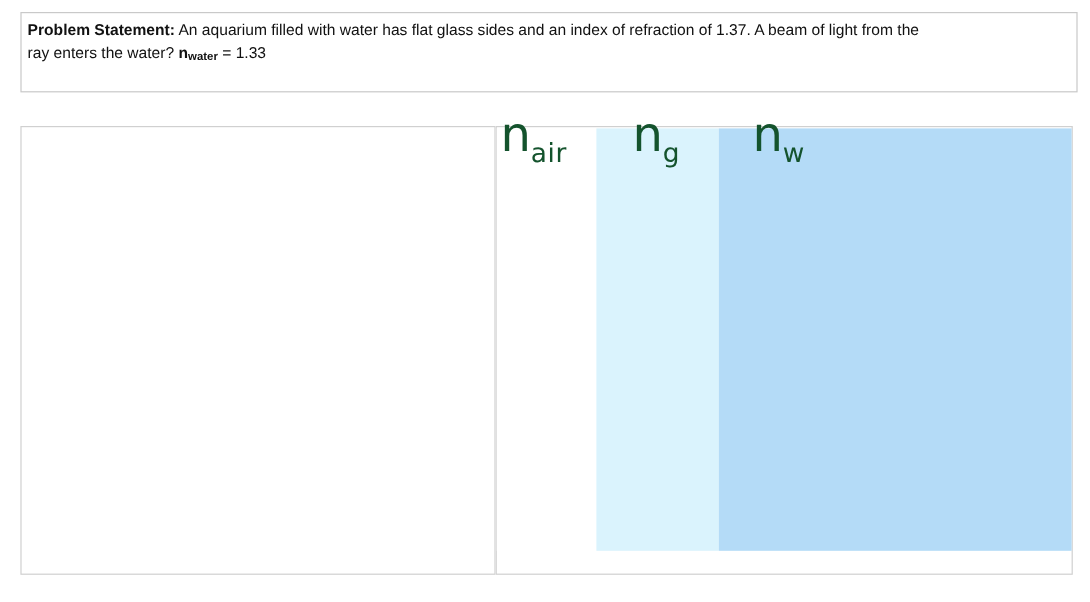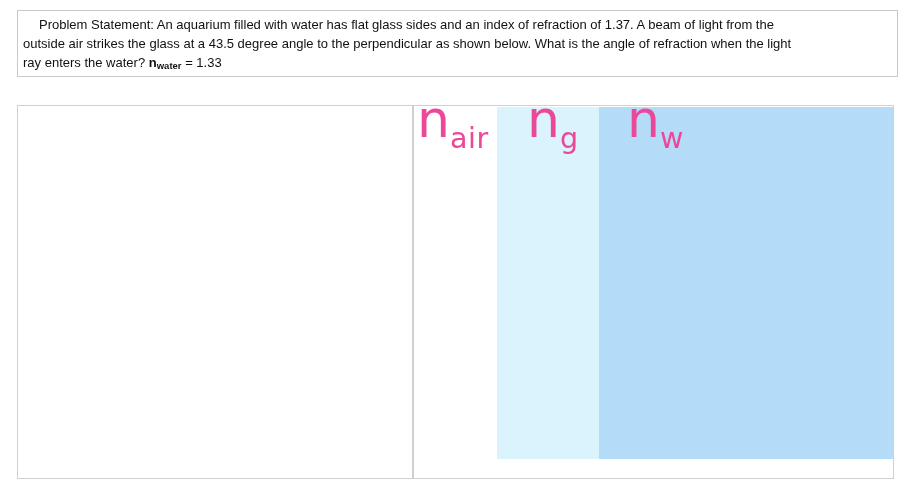--- a/index.html
+++ b/index.html
@@ -29,22 +29,21 @@
     background: #ffffff;
     padding: 4px 6px 0 5px;
     font-size: 13px;
     line-height: 19px;
   }
   .pline {
     white-space: nowrap;
     overflow: hidden;
   }
   .ptitle {
-    font-weight: normal;
-    margin-left: 16px;
+    font-weight: bold;
   }
   .n-bold {
     font-weight: bold;
   }
   .nsub-small {
     font-weight: bold;
     font-size: 9.5px;
     vertical-align: -2px;
   }
 
@@ -89,42 +88,41 @@
   }
   .region-water {
     left: 185px;
     width: 294px;
   }
 
   .medium-label {
     position: absolute;
     top: -13px;
     font-family: "DejaVu Sans", sans-serif;
-    font-size: 52px;
+    font-size: 40px;
     line-height: 1;
-    color: #ec4899;
+    color: #14532d;
     white-space: nowrap;
   }
   .medium-label .sub {
     font-size: 0.55em;
     vertical-align: sub;
     letter-spacing: 0.5px;
   }
   .label-air   { left: 3px;   }
   .label-glass { left: 113px; }
   .label-water { left: 213px; }
 </style>
 </head>
 <body>
 
 <div class="page">
 
   <div class="problem-box">
     <div class="pline"><span class="ptitle">Problem Statement:</span><span> An aquarium filled with water has flat glass sides and an index of refraction of 1.37.  A beam of light from the</span></div>
-    <div class="pline"><span>outside air strikes the glass at a 43.5 degree angle to the perpendicular as shown below.  What is the angle of refraction when the light</span></div>
     <div class="pline"><span>ray enters the water?</span>&nbsp;<span class="n-bold">n</span><span class="nsub-small">water</span>
       <span>= 1.33</span></div>
   </div>
 
   <div class="lower-row">
 
     <div class="work-cell"></div>
 
     <div class="diagram-cell">
 

